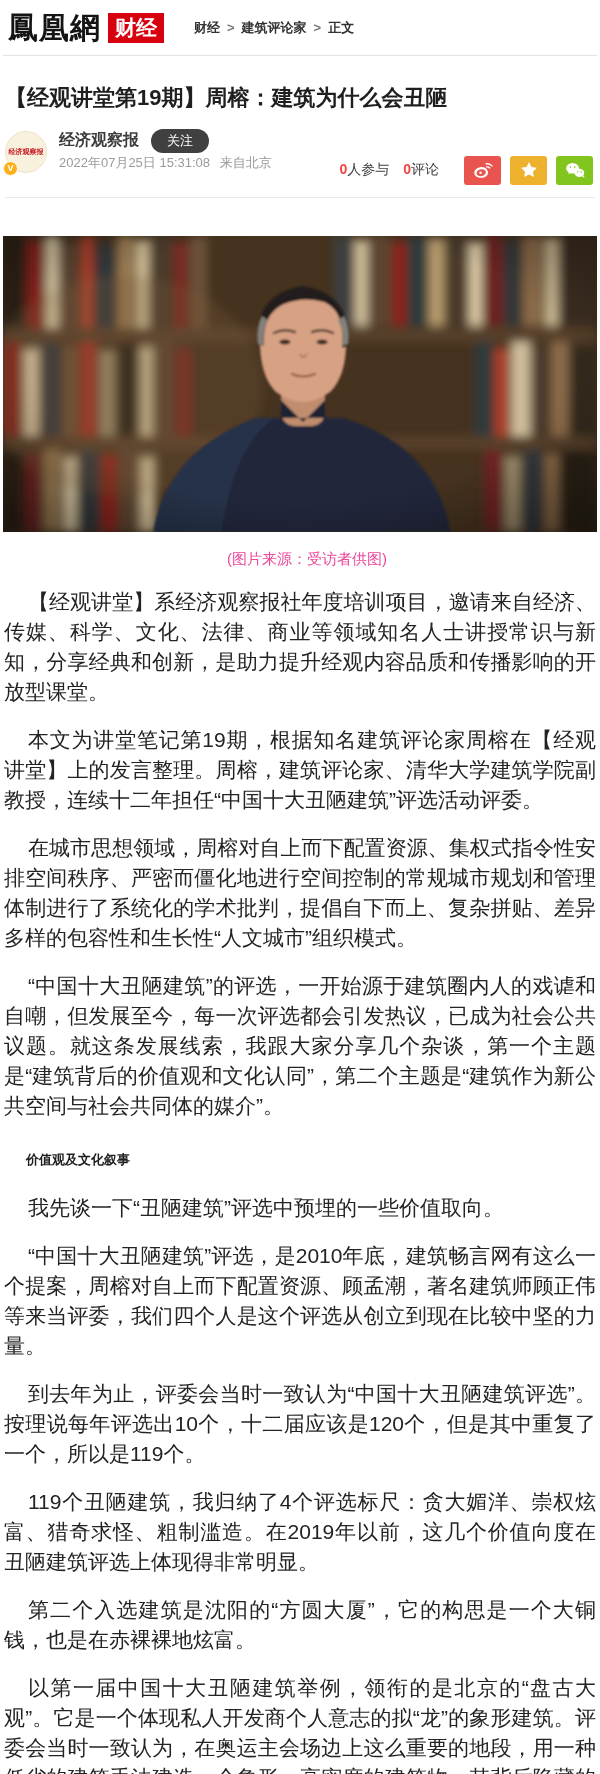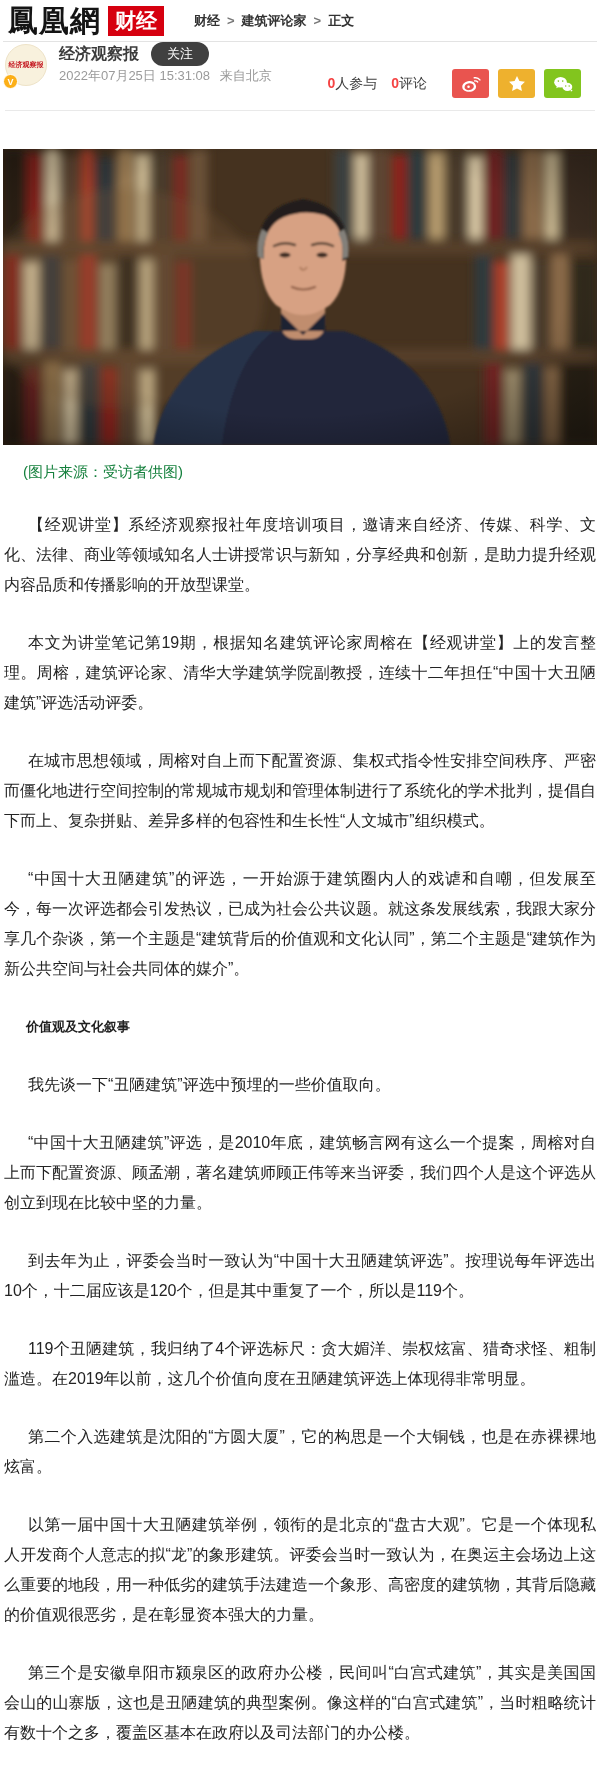--- a/index.html
+++ b/index.html
@@ -1,74 +1,75 @@
 <!DOCTYPE html>
 <html><head>
 <meta charset="utf-8">
 <style>
   * { margin:0; padding:0; box-sizing:border-box; }
   html,body { width:600px; height:1774px; overflow:hidden; background:#fff; }
   body { font-family:"Liberation Sans", sans-serif; color:#222; }
   .page { width:600px; padding:0 3px; }
 
   
-  .site-header { display:flex; align-items:center; height:42px; padding:0 5px; border-bottom:1px solid #e3e3e3; }
+  .site-header { display:flex; align-items:center; height:56px; padding:0 5px; border-bottom:1px solid #e3e3e3; }
   .logo-text { font-family:"Liberation Serif", serif; font-size:30px; font-weight:bold; color:#141414; letter-spacing:1px; line-height:1; }
   .logo-badge { display:inline-block; background:#d6000f; color:#fff; font-size:21px; font-weight:bold; line-height:1; padding:4px 7px 5px; margin-left:7px; }
   .breadcrumb { margin-left:30px; font-size:13px; font-weight:bold; color:#333; display:flex; align-items:center; }
   .breadcrumb .sep { color:#777; margin:0 7px; font-weight:bold; }
   .breadcrumb a { color:#333; text-decoration:none; }
 
   
   .article-title { font-size:22px; font-weight:bold; color:#1f1f1f; margin:27px 2px 16px; line-height:1.35; }
   .author-row { position:relative; height:56px; margin:0 2px 12px; }
   .avatar-wrap { position:absolute; left:0; top:2px; width:42px; height:42px; }
   .avatar { width:42px; height:42px; border-radius:50%; background:#f8f1dd; border:1px solid #eee3c8; display:flex; align-items:center; justify-content:center; overflow:hidden; }
   .avatar span { color:#c3131c; font-size:7px; font-weight:bold; letter-spacing:0; white-space:nowrap; }
   .v-badge { position:absolute; left:-2px; bottom:-3px; width:15px; height:15px; border-radius:50%; background:#fcaf17; border:1px solid #fff; color:#fff; font-size:9px; font-weight:bold; display:flex; align-items:center; justify-content:center; }
   .author-meta { position:absolute; left:54px; top:0; }
   .author-line { display:flex; align-items:center; }
   .author-name { font-size:16px; font-weight:bold; color:#3b3b3b; }
   .follow-btn { margin-left:12px; background:#404040; color:#fff; font-size:13px; line-height:1; padding:5px 16px 6px; border:none; border-radius:13px; cursor:pointer; }
   .pub-date { margin-top:1px; font-size:13px; color:#9a9a9a; }
   .pub-date .loc { margin-left:6px; }
-  .engage-row { position:absolute; right:14px; bottom:0; display:flex; align-items:center;justify-content:center; }
+  .engage-row { position:absolute; right:2px; bottom:0; display:flex; align-items:center;justify-content:center; }
   .stats { font-size:14px; color:#404040; margin-right:16px; white-space:nowrap; }
   .stats b { color:#f54343; font-weight:bold; }
   .stats .stat + .stat { margin-left:10px; }
   .share-btn { width:37px; height:29px; border:none; border-radius:3px; margin-left:9px; display:inline-flex; align-items:center; justify-content:center; cursor:pointer; padding:0; }
   .share-btn svg { display:block; }
   .meta-divider { border-bottom:1px solid #e9e9e9; margin:0 2px; }
 
   
   .article-photo { display:block; width:100%; height:296px; margin-top:38px; background:#3c2b1d; }
-  .photo-caption { margin:18px 0 0 20px; font-size:15px; color:#15803d; }
+  .photo-caption { margin:18px 0 0 14px; font-size:15px; color:#ec4899;text-align:center; }
 
   
   .article-body { margin-top:8px; padding:0 1px; }
-  .article-body p { font-size:16px; line-height:30px; color:#232323; text-indent:24px; margin:28px 0; text-align:justify; }
+  .article-body p { font-size:21px; line-height:30px; color:#232323; text-indent:24px; margin:18px 0; text-align:justify; }
   .section-heading { font-size:13px; font-weight:bold; color:#1f1f1f; margin:24px 0 0 22px; line-height:30px; }
 </style>
 </head>
 <body>
 
 <div class="page">
 
   <div class="site-header">
     <span class="logo-text">鳳凰網</span>
     <span class="logo-badge">财经</span>
     <nav class="breadcrumb">
       <a href="#">财经</a>
       <span class="sep">&gt;</span>
       <a href="#">建筑评论家</a>
       <span class="sep">&gt;</span>
       <span>正文</span>
     </nav>
   </div>
 
+  <h1 class="article-title">【经观讲堂第19期】周榕：建筑为什么会丑陋</h1>
 
   <div class="author-row">
     <div class="avatar-wrap">
       <div class="avatar">
         <span>经济观察报</span>
       </div>
       <div class="v-badge">V</div>
     </div>
     <div class="author-meta">
       <div class="author-line">

